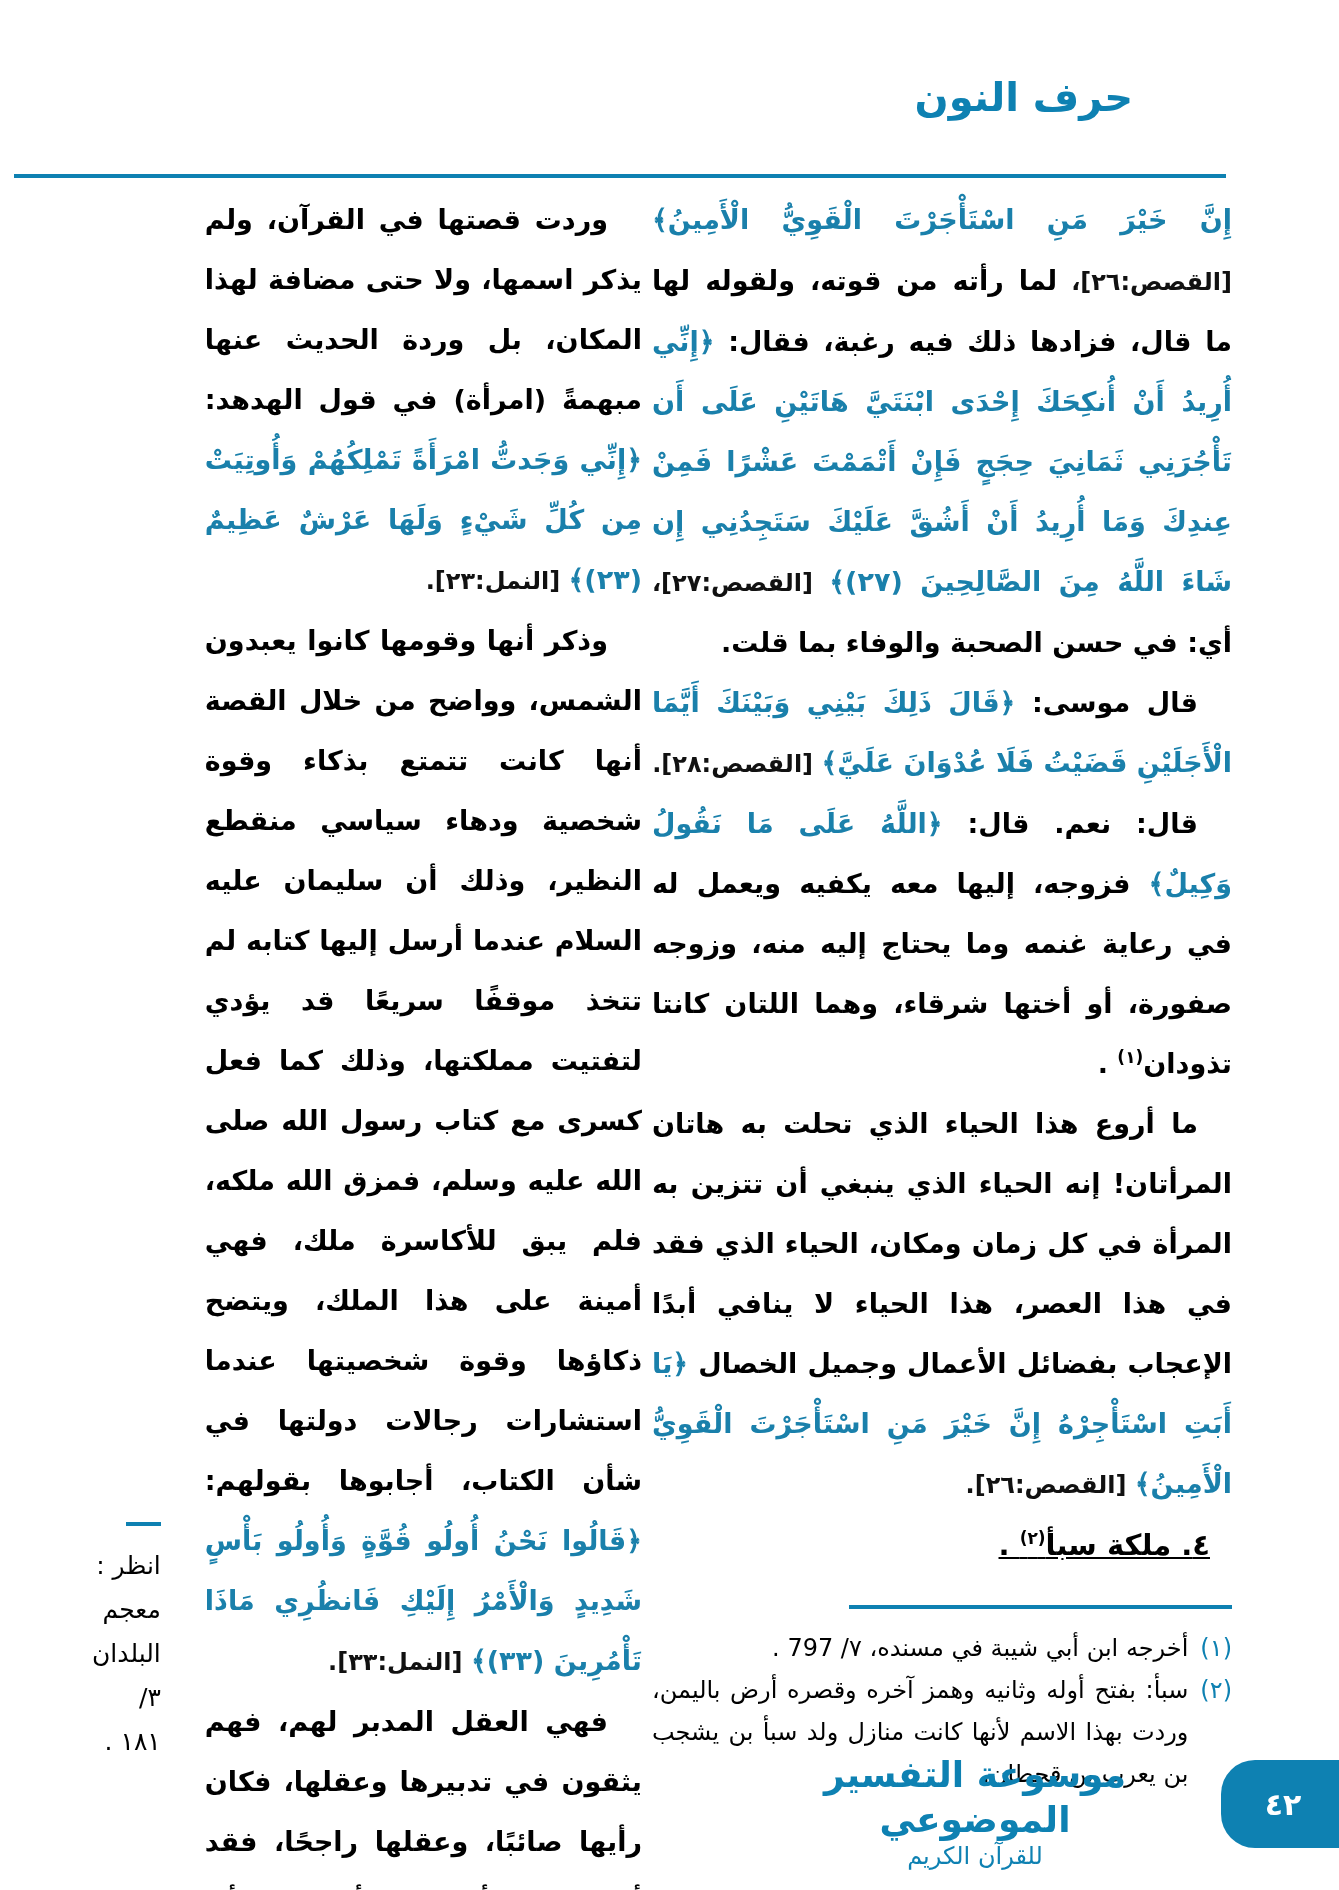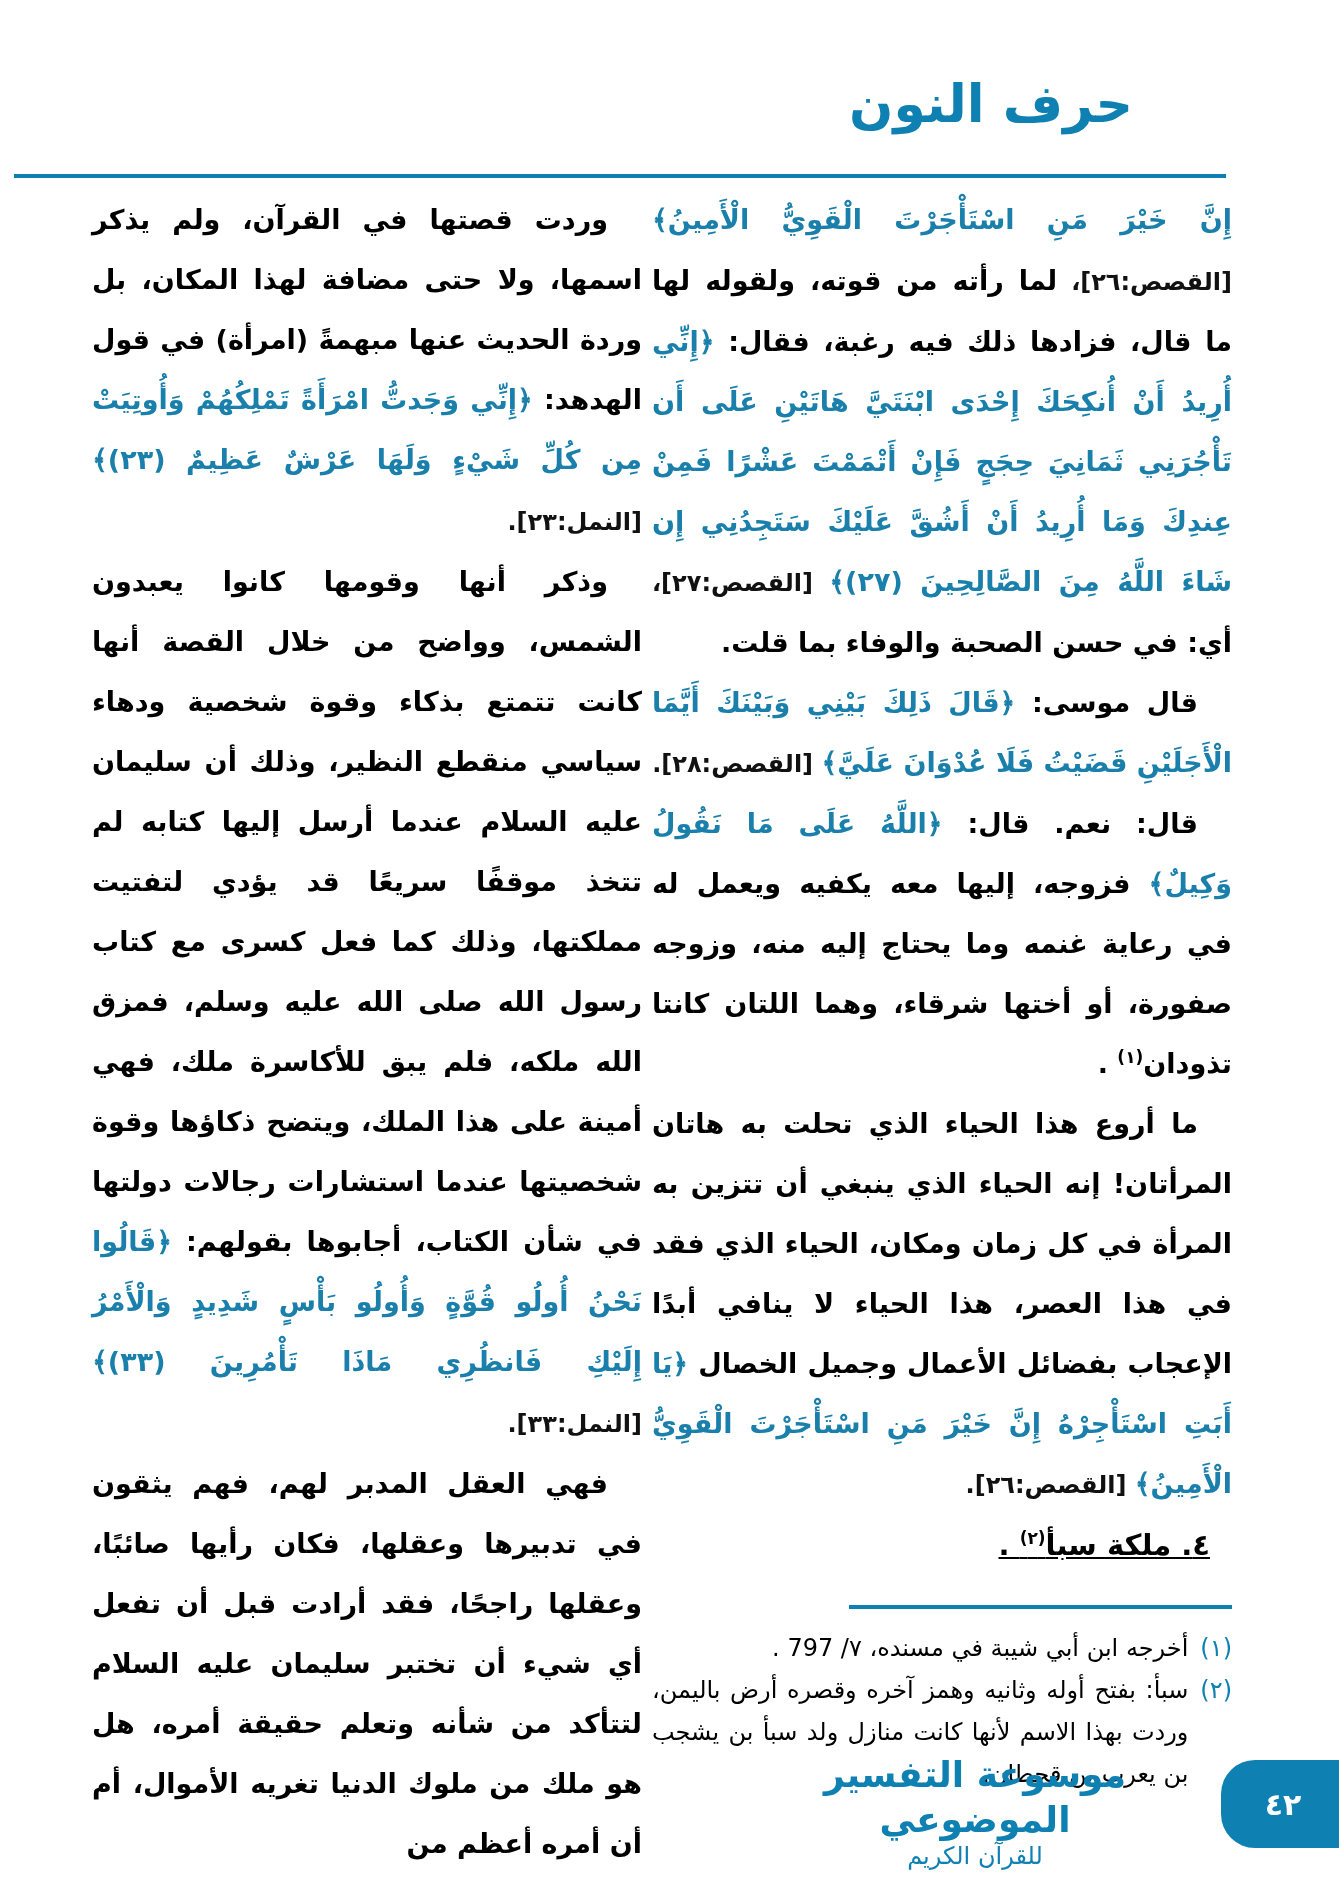--- a/index.html
+++ b/index.html
@@ -13,31 +13,31 @@
     margin:0 auto;
     background:#ffffff;
     overflow:hidden;
     direction:rtl;
     font-family:"DejaVu Sans",sans-serif;
     color:#000;
   }
   
   .header-title{
     position:absolute;top:74px;right:206px;
-    font-size:52px;font-weight:bold;color:var(--accent);
+    font-size:40px;font-weight:bold;color:var(--accent);
     letter-spacing:1px;
   }
   .header-rule{
     position:absolute;top:174px;left:14px;
     width:1212px;height:4px;background:var(--accent);
   }
   
   .col{position:absolute;top:190px;}
   .col-right{left:652px;width:580px;}
-  .col-left{left:92px;width:550px;height:1574px;display:flex;flex-direction:column;gap:44px;}
+  .col-left{left:92px;width:550px;height:1574px;display:flex;flex-direction:row;gap:44px;}
   .para{
     margin:0;
     font-size:27px;font-weight:bold;
     line-height:60px;
     text-align:justify;
     text-indent:34px;
   }
   .para.no-indent{text-indent:0;}
   .para.heading{font-size:29px;text-indent:22px;text-decoration:underline;}
   .seg-text{color:#000;}

